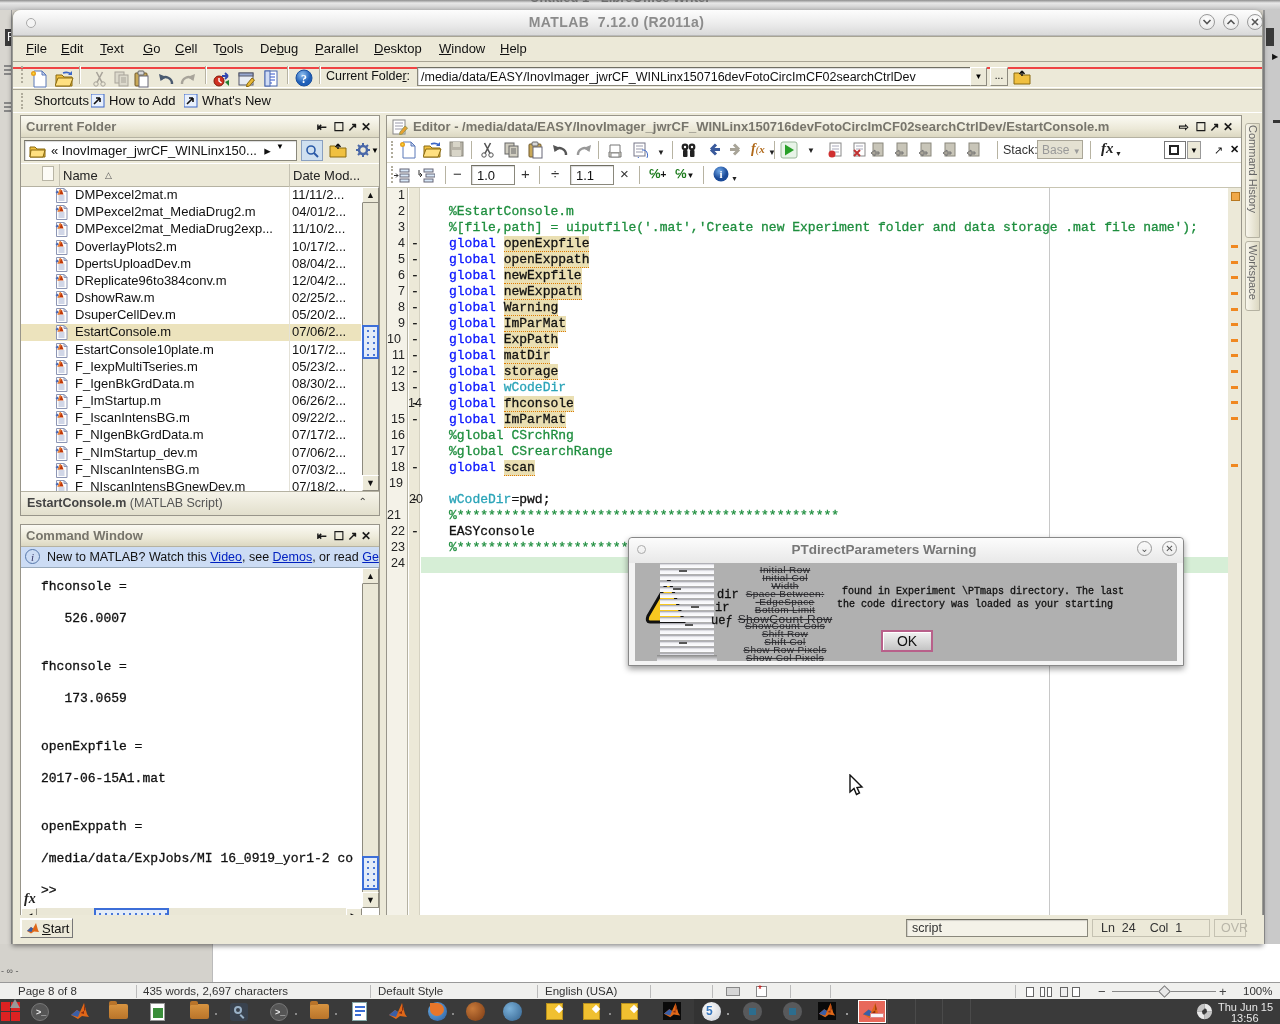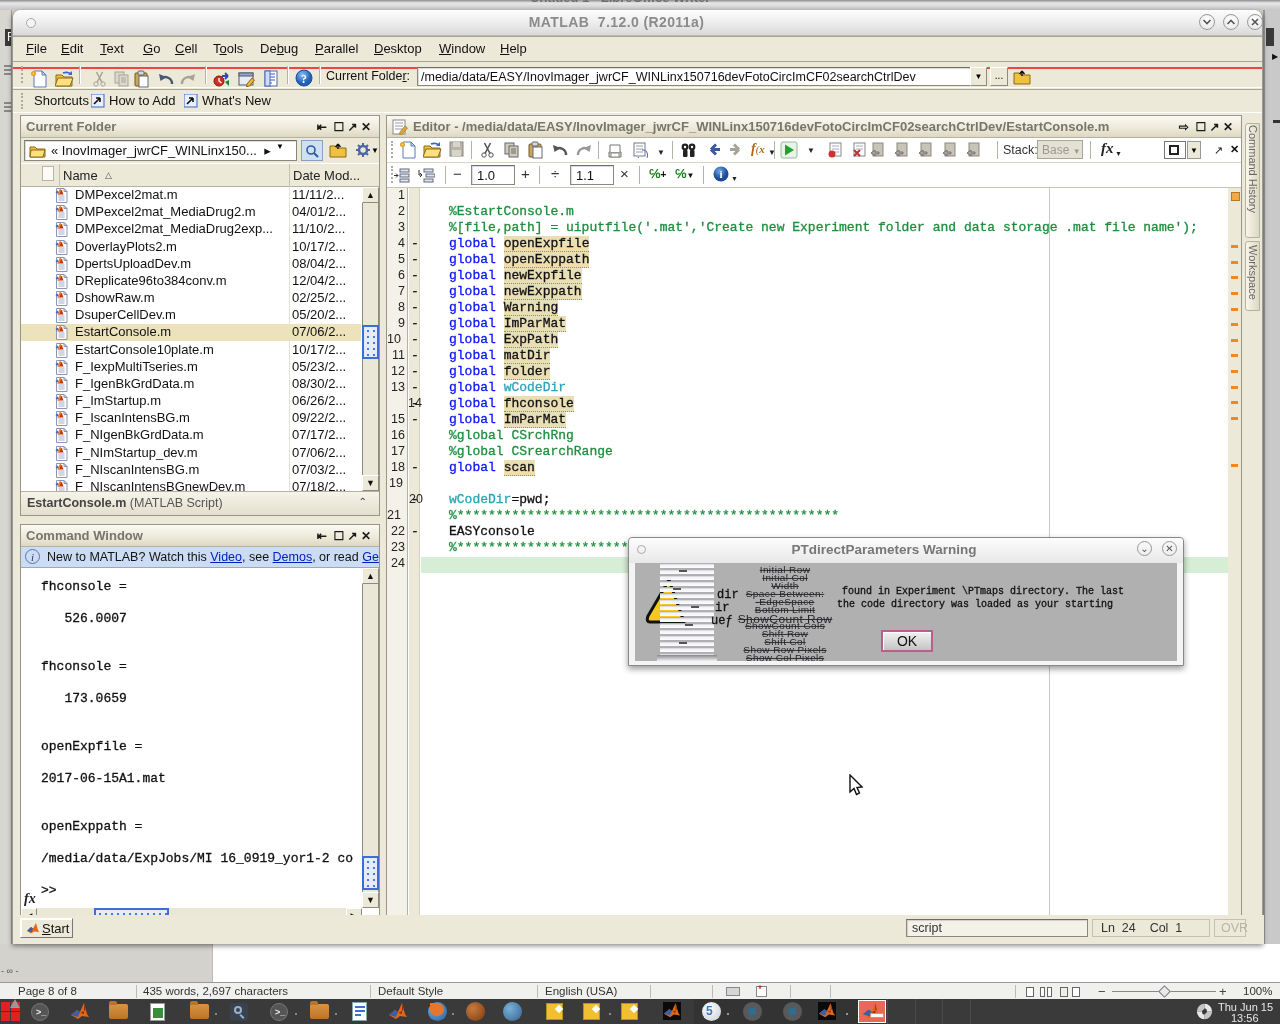--- a/index.html
+++ b/index.html
@@ -834,21 +834,21 @@
 <div class="ab mono" style="left:24px;top:128px;font-size:13px;color:#111">-</div>
 <div class="ab mono" style="left:62px;top:128px;font-size:13px;white-space:pre;color:#111"><span class="k">global</span> <span class="hl">ImParMat</span></div>
 <div class="ab" style="left:0;top:144px;width:21px;text-align:right;padding-right:9px;font-size:12.5px;color:#222;font-family:'Liberation Sans'">10</div>
 <div class="ab mono" style="left:24px;top:144px;font-size:13px;color:#111">-</div>
 <div class="ab mono" style="left:62px;top:144px;font-size:13px;white-space:pre;color:#111"><span class="k">global</span> <span class="hl">ExpPath</span></div>
 <div class="ab" style="left:0;top:160px;width:21px;text-align:right;padding-right:3px;font-size:12.5px;color:#222;font-family:'Liberation Sans'">11</div>
 <div class="ab mono" style="left:24px;top:160px;font-size:13px;color:#111">-</div>
 <div class="ab mono" style="left:62px;top:160px;font-size:13px;white-space:pre;color:#111"><span class="k">global</span> <span class="hl">matDir</span></div>
 <div class="ab" style="left:0;top:176px;width:21px;text-align:right;padding-right:3px;font-size:12.5px;color:#222;font-family:'Liberation Sans'">12</div>
 <div class="ab mono" style="left:24px;top:176px;font-size:13px;color:#111">-</div>
-<div class="ab mono" style="left:62px;top:176px;font-size:13px;white-space:pre;color:#111"><span class="k">global</span> <span class="hl">folder</span></div>
+<div class="ab mono" style="left:62px;top:176px;font-size:13px;white-space:pre;color:#111"><span class="k">global</span> <span class="hl">storage</span></div>
 <div class="ab" style="left:0;top:192px;width:21px;text-align:right;padding-right:3px;font-size:12.5px;color:#222;font-family:'Liberation Sans'">13</div>
 <div class="ab mono" style="left:24px;top:192px;font-size:13px;color:#111">-</div>
 <div class="ab mono" style="left:62px;top:192px;font-size:13px;white-space:pre;color:#111"><span class="k">global</span> <span class="t">wCodeDir</span></div>
 <div class="ab" style="left:0;top:208px;width:36px;text-align:right;padding-right:1px;font-size:12.5px;color:#222;font-family:'Liberation Sans'">14</div>
 <div class="ab mono" style="left:24px;top:208px;font-size:13px;color:#111">-</div>
 <div class="ab mono" style="left:62px;top:208px;font-size:13px;white-space:pre;color:#111"><span class="k">global</span> <span class="hl">fhconsole</span></div>
 <div class="ab" style="left:0;top:224px;width:21px;text-align:right;padding-right:3px;font-size:12.5px;color:#222;font-family:'Liberation Sans'">15</div>
 <div class="ab mono" style="left:24px;top:224px;font-size:13px;color:#111">-</div>
 <div class="ab mono" style="left:62px;top:224px;font-size:13px;white-space:pre;color:#111"><span class="k">global</span> <span class="hl">ImParMat</span></div>
 <div class="ab" style="left:0;top:240px;width:21px;text-align:right;padding-right:3px;font-size:12.5px;color:#222;font-family:'Liberation Sans'">16</div>

